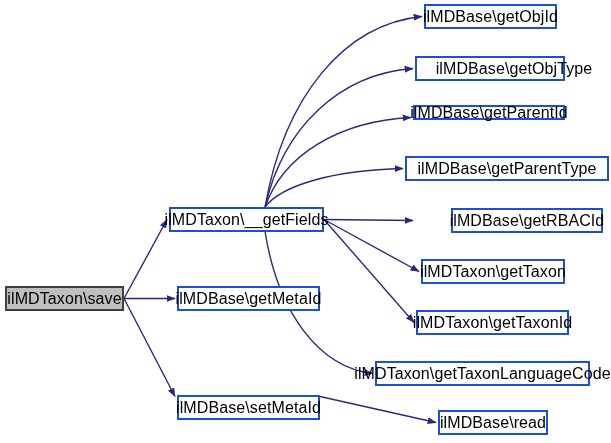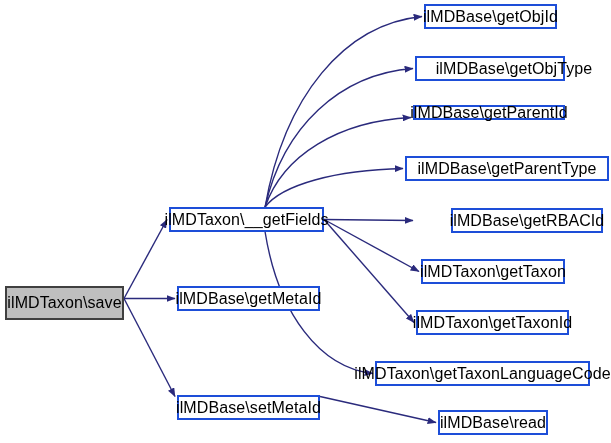--- a/index.html
+++ b/index.html
@@ -67,21 +67,21 @@
         <path d="M 265.1 207 C 281.88800000000003 184.67000000000002, 335.05 170.04, 403 168.5" marker-end="url(#arrowhead)"></path>
         <path d="M 324 219.5 L 413 220.5" marker-end="url(#arrowhead)"></path>
         <path d="M 324 219.5 L 419 271.5" marker-end="url(#arrowhead)"></path>
         <path d="M 324 219.5 L 414 322.5" marker-end="url(#arrowhead)"></path>
         <path d="M 265.1 232 C 278.288 314.07, 320.05 367.84000000000003, 373 373.5" marker-end="url(#arrowhead)"></path>
         <path d="M 320 396.5 L 436 422.5" marker-end="url(#arrowhead)"></path>
       </g>
   </svg>
 
   <div id="node-layer">
-      <div class="node-box highlight" style="left: 5px; top: 286px; width: 119px; height: 34px; border-color: rgb(64, 64, 64);">
+      <div class="node-box highlight" style="left: 5px; top: 286px; width: 119px; height: 25px; border-color: rgb(64, 64, 64);">
         <span class="node-label">ilMDTaxon\save</span>
       </div>
       <div class="node-box" style="left: 169px; top: 207px; width: 155px; height: 25px;">
         <span class="node-label">ilMDTaxon\__getFields</span>
       </div>
       <div class="node-box" style="left: 177px; top: 286px; width: 143px; height: 25px;">
         <span class="node-label">ilMDBase\getMetaId</span>
       </div>
       <div class="node-box" style="left: 177px; top: 384px; width: 143px; height: 25px; margin-top: 11px;">
         <span class="node-label">ilMDBase\setMetaId</span>

